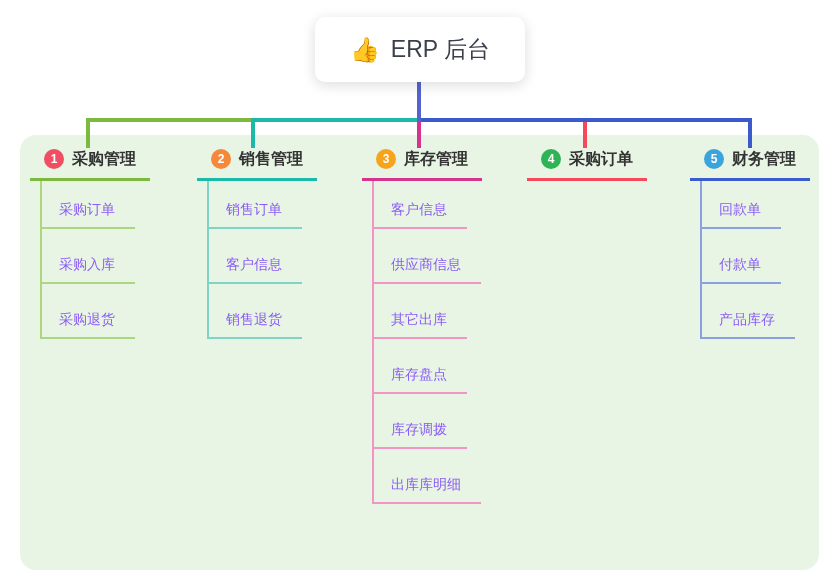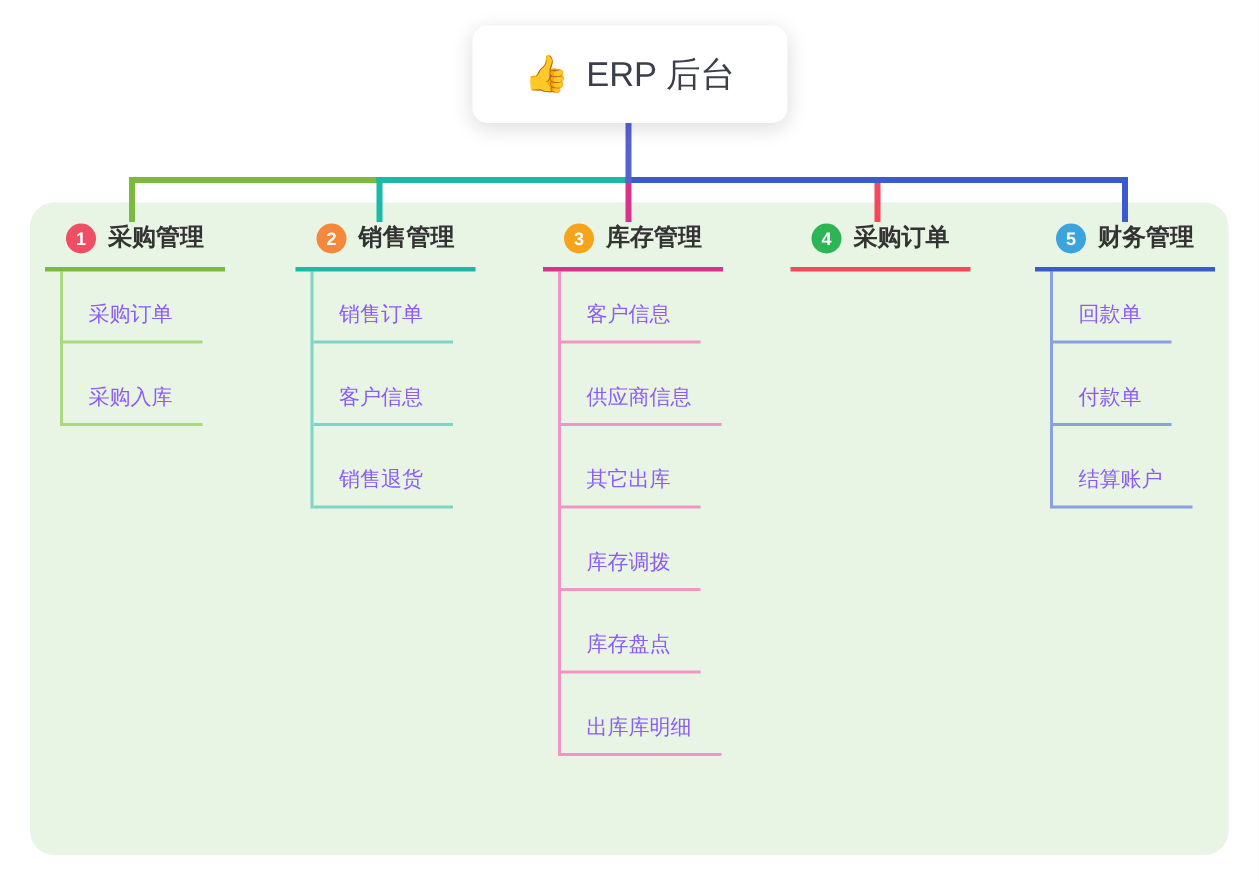--- a/index.html
+++ b/index.html
@@ -59,46 +59,47 @@
       <div class="connector" style="left: 748px; top: 118px; width: 4px; height: 30px; background: rgb(59, 91, 204);"></div>
       <div class="connector" style="left: 417px; top: 82px; width: 4px; height: 40px; background: rgb(85, 99, 209);"></div>
     </div>
   <div id="branches">
       <div class="branch" style="left: 30px; top: 148px; --main: #7cb93f; --light: #abd77f;"><div class="branch-title">
           <span class="badge" style="background: rgb(240, 78, 98);">1</span>
           <span>采购管理</span>
         </div><div class="children">
           <div class="child">采购订单</div>
           <div class="child">采购入库</div>
+          <div class="child">采购退货</div>
         </div></div>
       <div class="branch" style="left: 197px; top: 148px; --main: #1cb9a8; --light: #7fd4c8;"><div class="branch-title">
           <span class="badge" style="background: rgb(246, 136, 60);">2</span>
           <span>销售管理</span>
         </div><div class="children">
           <div class="child">销售订单</div>
           <div class="child">客户信息</div>
           <div class="child">销售退货</div>
         </div></div>
       <div class="branch" style="left: 362px; top: 148px; --main: #d6338c; --light: #f295c4;"><div class="branch-title">
           <span class="badge" style="background: rgb(247, 164, 29);">3</span>
           <span>库存管理</span>
         </div><div class="children">
           <div class="child">客户信息</div>
           <div class="child">供应商信息</div>
           <div class="child">其它出库</div>
+          <div class="child">库存盘点</div>
           <div class="child">库存调拨</div>
-          <div class="child">库存盘点</div>
           <div class="child">出库库明细</div>
         </div></div>
       <div class="branch" style="left: 527px; top: 148px; --main: #f6485b; --light: #f58d95;"><div class="branch-title">
           <span class="badge" style="background: rgb(47, 180, 85);">4</span>
           <span>采购订单</span>
         </div></div>
       <div class="branch" style="left: 690px; top: 148px; --main: #3b5bcc; --light: #8aa0e0;"><div class="branch-title">
           <span class="badge" style="background: rgb(59, 164, 221);">5</span>
           <span>财务管理</span>
         </div><div class="children">
           <div class="child">回款单</div>
           <div class="child">付款单</div>
-          <div class="child">结算账户</div>
+          <div class="child">产品库存</div>
         </div></div>
     </div>
 </div>
 
 </body></html>

